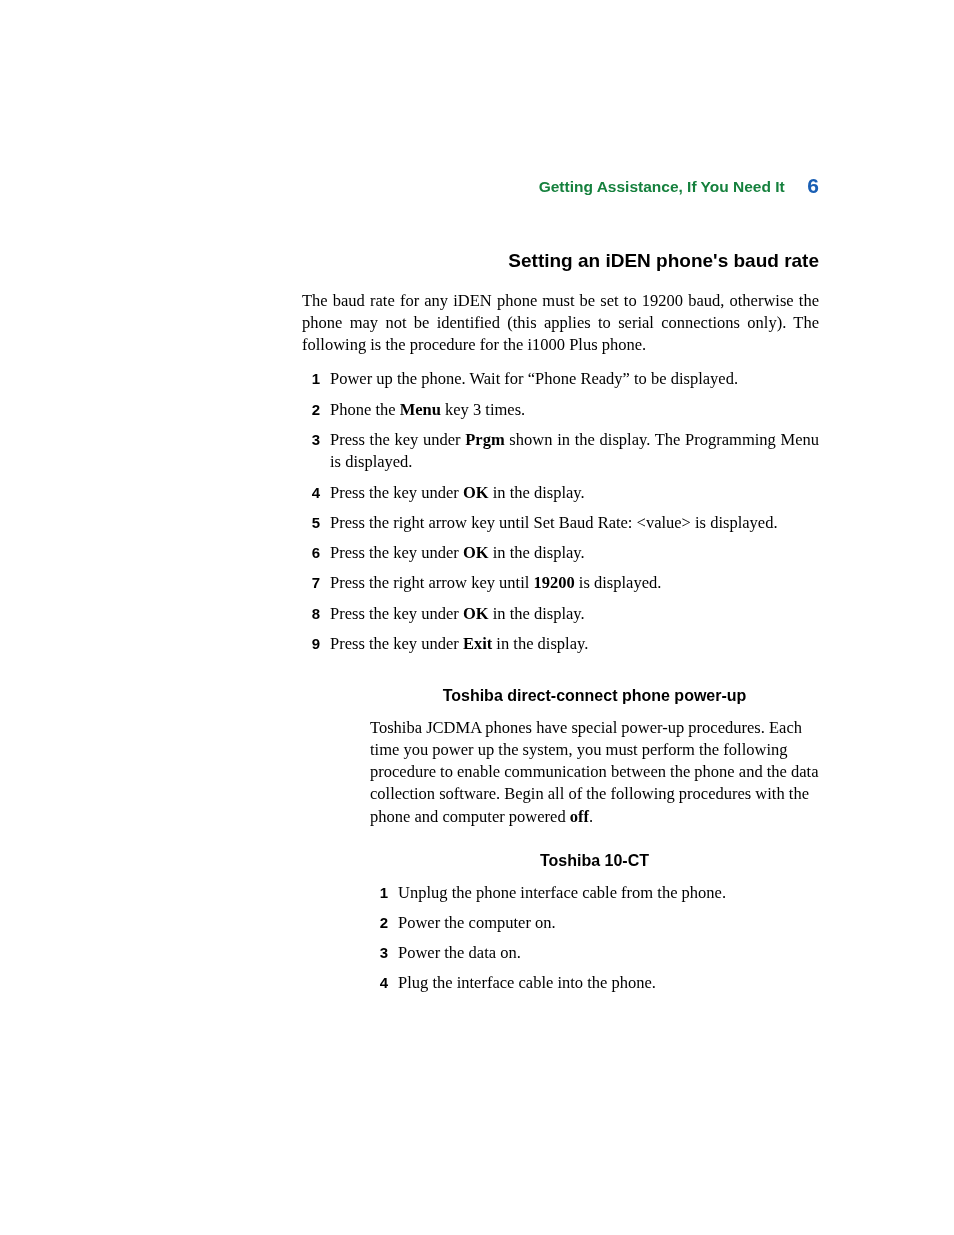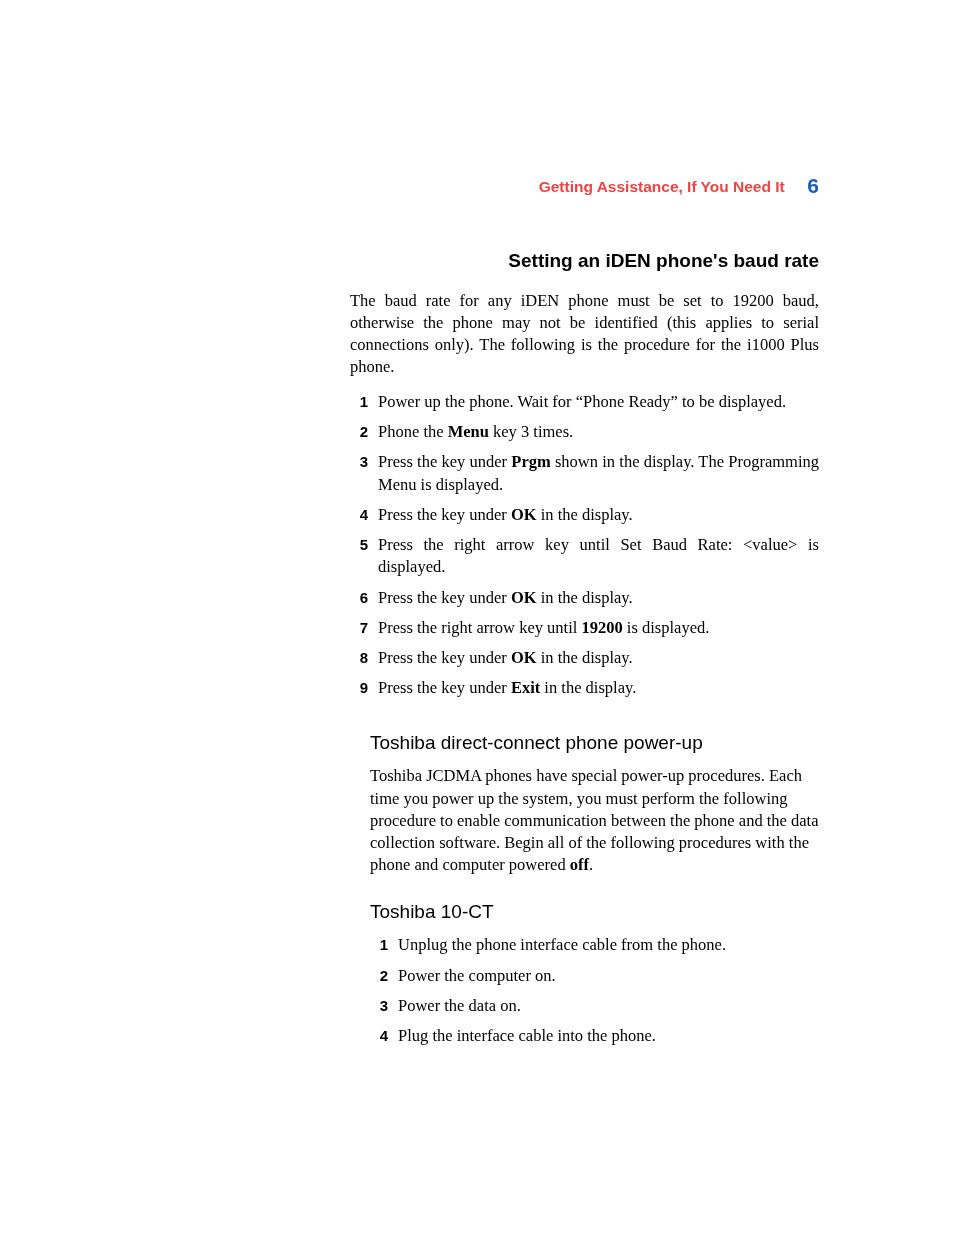--- a/index.html
+++ b/index.html
@@ -21,21 +21,21 @@
     box-sizing: border-box;
   }
   .header {
     position: absolute;
     top: 172px;
     right: 135px;
     font-family: Arial, Helvetica, sans-serif;
     font-weight: bold;
   }
   .header .title {
-    color: #ef4444;
+    color: #15803d;
     font-size: 15.5px;
   }
   .header .chap {
     color: #1a5fb4;
     font-size: 21px;
     margin-left: 18px;
     display: inline-block;
     vertical-align: -1px;
   }
   .footer {
@@ -59,26 +59,27 @@
   }
   .h2 {
     font-family: Arial, Helvetica, sans-serif;
     font-weight: bold;
     font-size: 19px;
     margin: 10px 0 16px 0;
     text-align: right;
   }
   .h3 {
     font-family: Arial, Helvetica, sans-serif;
-    font-weight: normal;
-    font-size: 19px;
+    font-weight: bold;
+    font-size: 16px;
     margin: 22px 0 10px 0;
+    text-align: center;
   }
   .bodyblock {
-    margin-left: 108px;
+    margin-left: 60px;
     text-align: justify;
   }
   .para {
     margin: 0 0 12px 0;
   }
   ol.steps {
     list-style: none;
     padding: 0;
     margin: 8px 0 0 0;
   }

